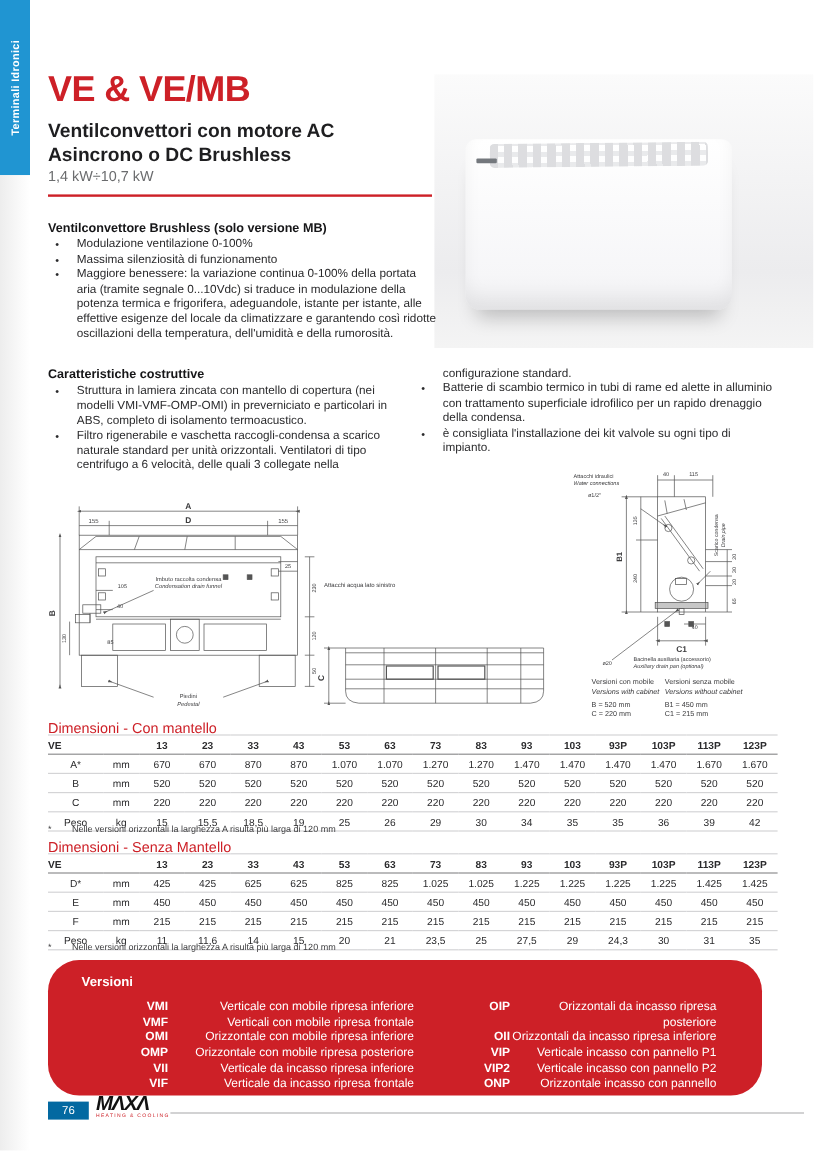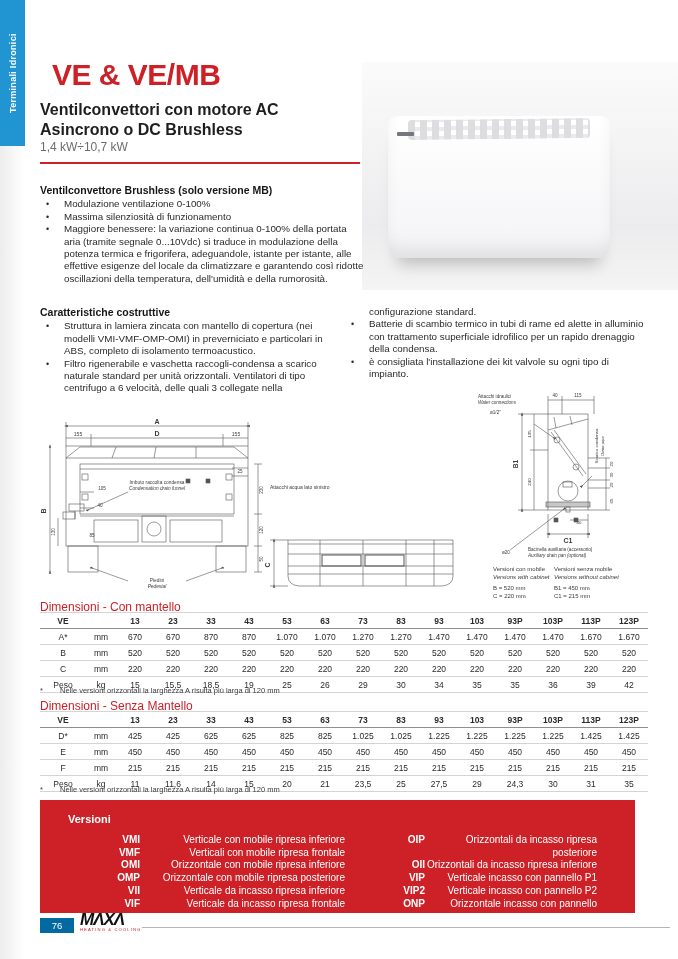--- a/index.html
+++ b/index.html
@@ -7,21 +7,21 @@
         font-family:"Liberation Sans","DejaVu Sans",sans-serif;color:#231f20;}
   
   .side-tab{position:absolute;left:0;top:0;width:25px;height:146px;background:#2095d2;}
   .side-tab span{position:absolute;left:0;top:0;width:25px;height:146px;
       display:flex;align-items:center;justify-content:center;
       writing-mode:vertical-rl;transform:rotate(180deg);
       color:#fff;font-size:9px;font-weight:bold;letter-spacing:.3px;}
   .left-strip{position:absolute;left:0;top:146px;width:25px;height:813px;
       background:linear-gradient(to right,#ededed,#fafafa 70%,#ffffff);}
   
-  .title{position:absolute;left:40px;top:58px;font-size:30px;font-weight:bold;color:#cd2027;letter-spacing:-.5px;margin-left:12px;}
+  .title{position:absolute;left:40px;top:58px;font-size:30px;font-weight:bold;color:#cd2027;letter-spacing:-.5px;}
   .subtitle{position:absolute;left:40px;top:100px;width:330px;font-size:16px;font-weight:bold;
       line-height:20px;color:#1e1e20;white-space:pre-line;}
   .power{position:absolute;left:40px;top:140px;font-size:12px;color:#6b6c6e;}
   .red-rule{position:absolute;left:40px;top:162px;width:320px;height:2px;background:#cd2027;}
   
   .photo{position:absolute;left:362px;top:62px;width:316px;height:228px;
       background:linear-gradient(#fbfbfb,#ececee 72%,#f4f4f4);}
   .unit{position:absolute;left:26px;top:54px;width:222px;height:142px;border-radius:9px 9px 12px 12px;
       background:linear-gradient(#ffffff,#f6f6f8 80%,#eeeef0);
       box-shadow:0 16px 16px -10px rgba(0,0,0,.22), inset 0 -10px 14px rgba(0,0,0,.05);}
@@ -49,26 +49,26 @@
   .notes .gap{height:4px;}
   
   .tbl-title{position:absolute;left:40px;font-size:12px;font-weight:normal;color:#cd2027;}
   table.dims{position:absolute;left:40px;width:608px;border-collapse:collapse;table-layout:fixed;
       font-size:8.5px;color:#2b2b2d;}
   table.dims th,table.dims td{font-weight:normal;text-align:center;padding:2.5px 0;
       border-bottom:1px solid #d4d4d6;}
   table.dims thead th{font-weight:bold;border-top:1px solid #d4d4d6;border-bottom:1px solid #8f8f91;}
   table.dims .c-lab{width:46px;}
   table.dims .c-unit{width:30px;}
-  table.dims thead .c-lab{text-align:center;}
+  table.dims thead .c-lab{text-align:left;}
   .footnote{position:absolute;left:40px;font-size:7.5px;color:#3c3c3e;}
   .footnote .star{display:inline-block;width:20px;}
   
   .versions{position:absolute;left:40px;top:800px;width:595px;height:113px;background:#cd2027;color:#fff;
-      box-sizing:border-box;padding:13px 0 0 28px;}
+      box-sizing:border-box;padding:13px 0 0 28px;border-radius:26px;}
   .versions h3{margin:0 0 9px 0;font-size:11px;font-weight:bold;}
   .vcols{display:flex;text-align:right;}
   .vcol1{width:277px;}
   .vcol2{width:290px;}
   .vrow{display:flex;font-size:10px;line-height:12.7px;}
   .vcol1 .vcode{width:72px;font-weight:bold;flex:none;}
   .vcol1 .vdesc{width:205px;}
   .vcol2 .vcode{width:80px;font-weight:bold;flex:none;}
   .vcol2 .vdesc{width:172px;}
   

